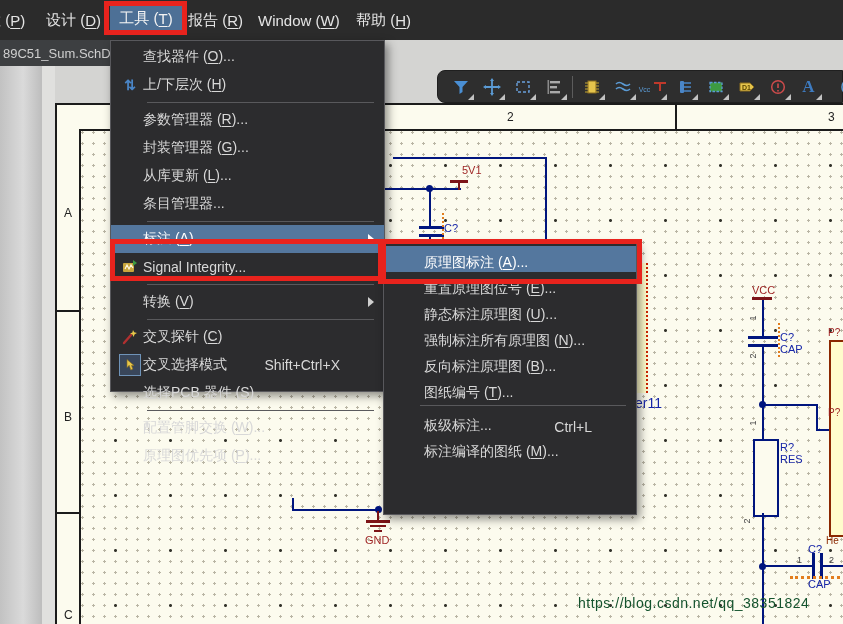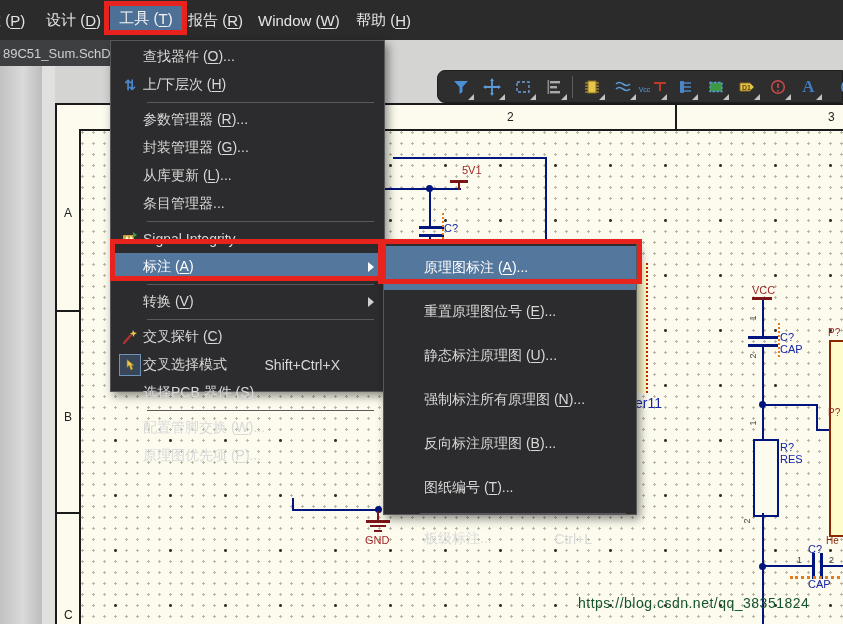--- a/index.html
+++ b/index.html
@@ -47,21 +47,21 @@
   .tb-vcc{font-size:7px;color:#5b9bd5;line-height:6px;text-align:center;}
   .tb-a{font-family:"Liberation Serif",serif;font-weight:bold;font-size:17px;color:#3e7bc0;}
 
   
   .menu{position:absolute;background:#2c2c2e;border:1px solid #58585c;z-index:60;
         box-shadow:3px 4px 9px rgba(0,0,0,.45);padding-top:2px;box-sizing:border-box;}
   .mainmenu{left:110px;top:40px;width:275px;height:352px;}
   .submenu{left:383px;top:243px;width:254px;height:272px;z-index:61;}
   .menu-item{height:28px;display:flex;align-items:center;color:#d8d8d8;font-size:14px;
         position:relative;padding-right:10px;cursor:default;white-space:nowrap;}
-  .submenu .menu-item{height:44px;padding-left:40px;}
+  .submenu .menu-item{height:26px;padding-left:40px;align-items:flex-end;}
   .menu-item.hl{background:#54779e;color:#ffffff;}
   .mi-icon{width:32px;padding-left:6px;box-sizing:border-box;flex:none;display:flex;align-items:center;justify-content:center;}
   .mi-label{flex:none;}
   .mi-short{margin-left:auto;margin-right:34px;flex:none;}
   .mi-arrow{margin-left:auto;width:0;height:0;border-left:6px solid #cfcfcf;
         border-top:5px solid transparent;border-bottom:5px solid transparent;flex:none;}
   .menu-item.hl .mi-arrow{border-left-color:#fff;}
   .menu-sep{height:1px;background:#59595c;margin:3px 10px 3px 36px;}
   .updown{color:#4a86c8;font-size:14px;font-weight:bold;}
   .iconbox{width:22px;height:22px;border:1px solid #6f93b8;background:#39465a;
@@ -287,34 +287,34 @@
     </div>
   <div class="menu-item">
     <span class="mi-icon"></span>
       <span class="mi-label">从库更新 (<u>L</u>)...</span>
     </div>
   <div class="menu-item">
     <span class="mi-icon"></span>
       <span class="mi-label">条目管理器...</span>
     </div>
   <div class="menu-sep"></div>
+  <div class="menu-item hl">
+    <span class="mi-icon"></span>
+      <span class="mi-label">标注 (<u>A</u>)</span>
+      <span class="mi-arrow"></span>
+    </div>
   <div class="menu-item">
     <span class="mi-icon">
         <svg width="16" height="16" viewBox="0 0 16 16">
           <rect x="1" y="4" width="11" height="9" rx="1" fill="#c9a63c"></rect>
           <path d="M3 10l2-4 2 4 2-4 2 3" fill="none" stroke="#fff8e0" stroke-width="1.2"></path>
           <path d="M11 1l4 3-4 3z" fill="#3d9a42"></path>
         </svg>
       </span>
       <span class="mi-label">Signal Integrity...</span>
-    </div>
-  <div class="menu-item hl">
-    <span class="mi-icon"></span>
-      <span class="mi-label">标注 (<u>A</u>)</span>
-      <span class="mi-arrow"></span>
     </div>
   <div class="menu-sep"></div>
   <div class="menu-item">
     <span class="mi-icon"></span>
       <span class="mi-label">转换 (<u>V</u>)</span>
       <span class="mi-arrow"></span>
     </div>
   <div class="menu-sep"></div>
   <div class="menu-item">
     <span class="mi-icon">
@@ -368,17 +368,20 @@
     <span class="mi-label">反向标注原理图 (<u>B</u>)...</span>
     </div>
   <div class="menu-item">
     <span class="mi-label">图纸编号 (<u>T</u>)...</span>
     </div>
   <div class="menu-sep"></div>
   <div class="menu-item">
     <span class="mi-label">板级标注...</span>
       <span class="mi-short">Ctrl+L</span>
     </div>
+  <div class="menu-item">
+    <span class="mi-label">标注编译的图纸 (<u>M</u>)...</span>
+    </div>
 </div>
 
 <div class="rbox" style="left:104px;top:1px;width:83px;height:34px"></div>
 <div class="rbox" style="left:110px;top:239px;width:276px;height:42px"></div>
 <div class="rbox" style="left:378px;top:239px;width:264px;height:45px"></div>
 
 </body></html>

